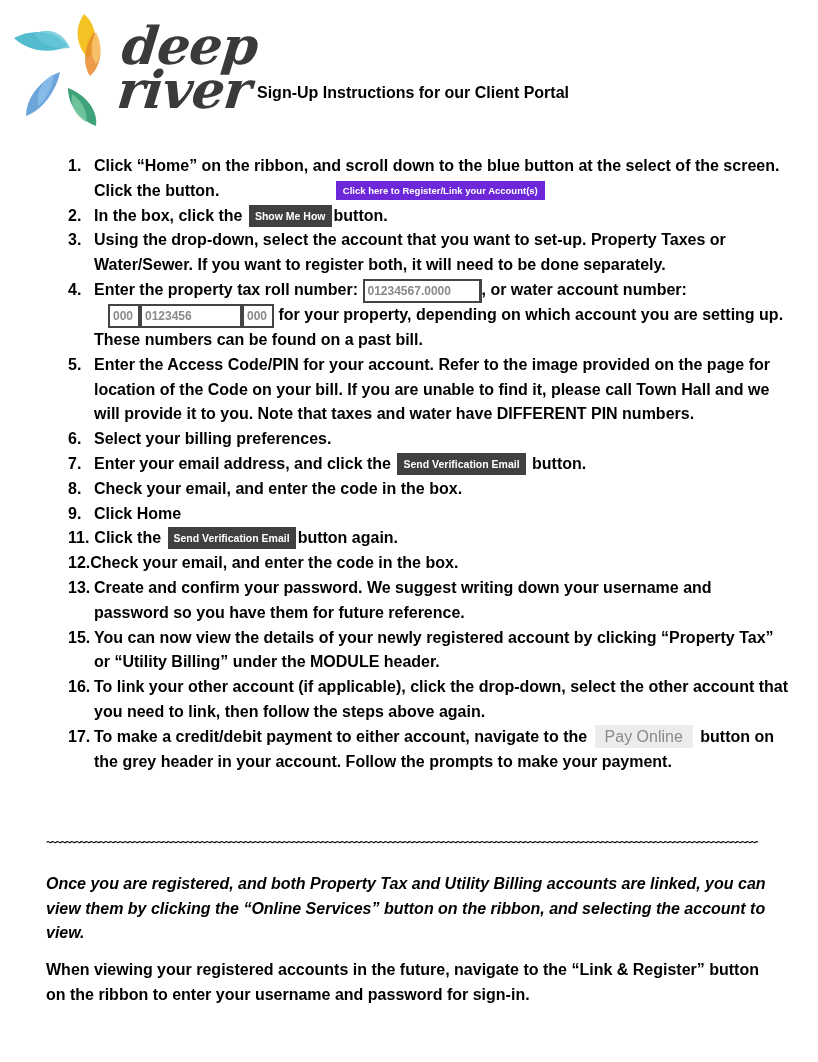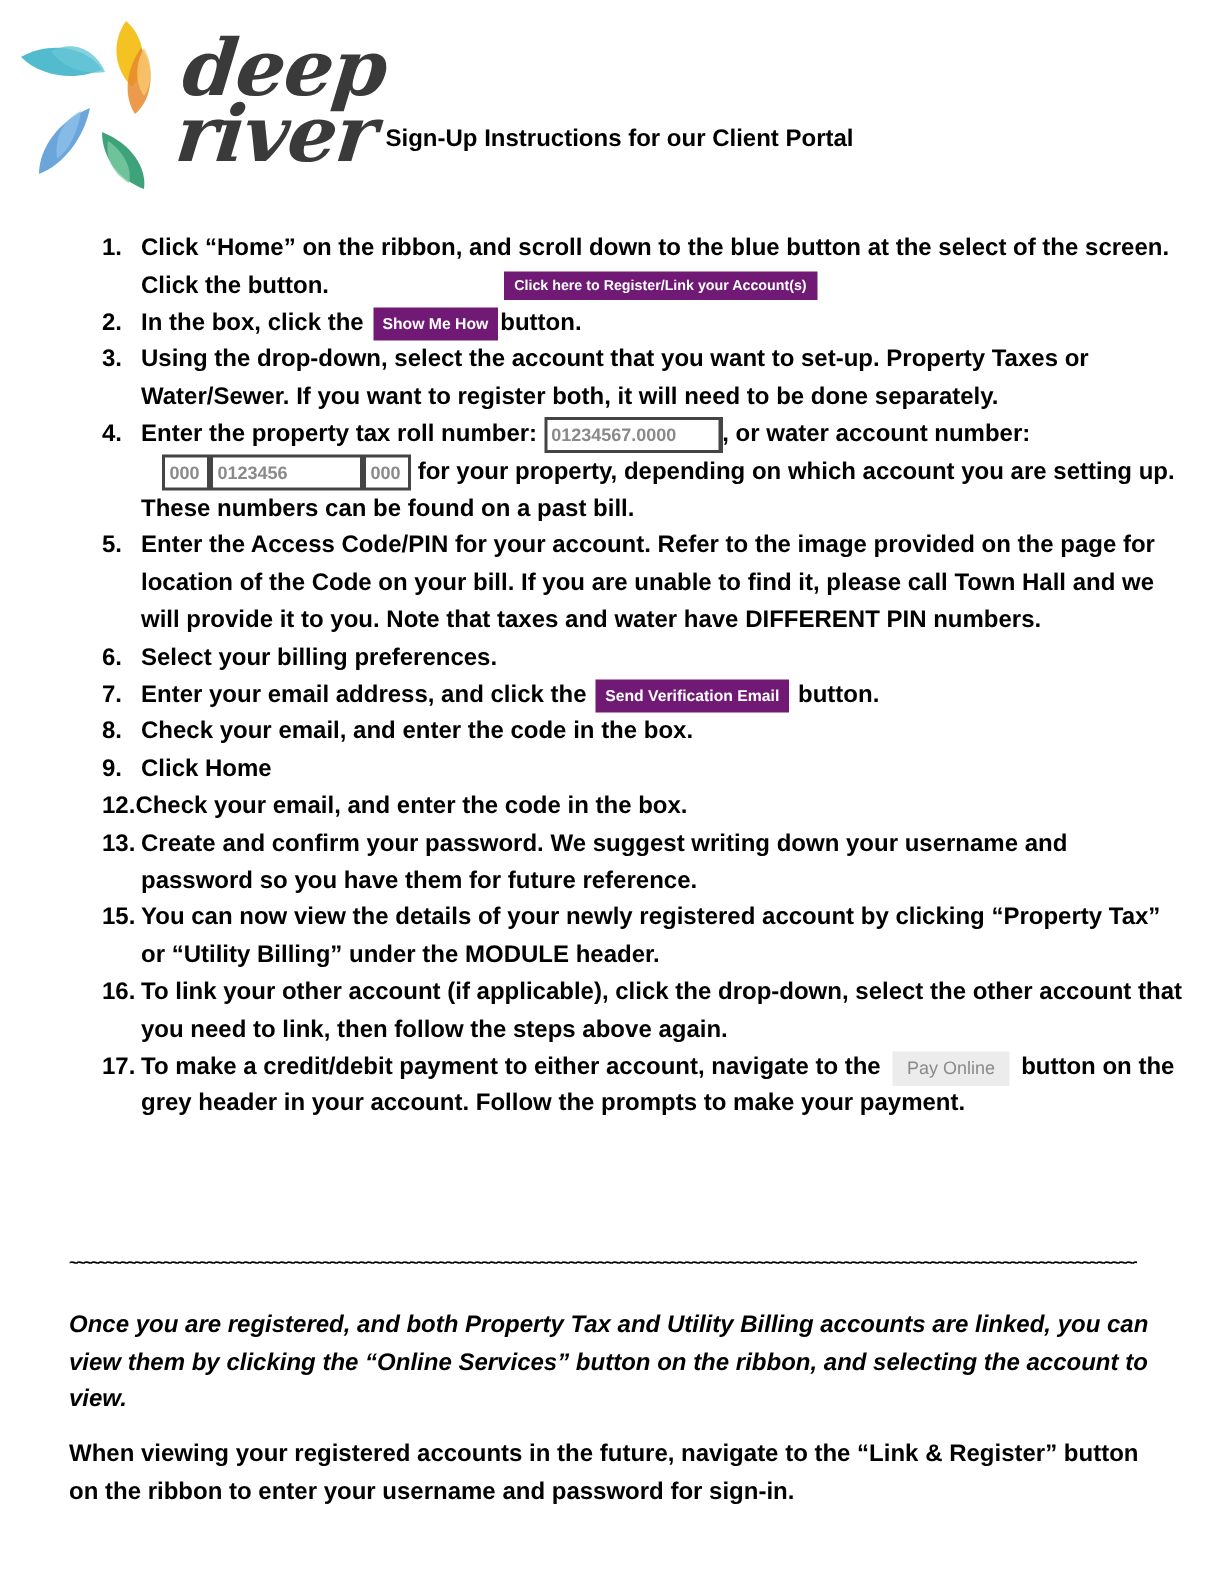--- a/index.html
+++ b/index.html
@@ -21,32 +21,32 @@
     font-size: 16px; font-weight: bold; white-space: nowrap;
   }
   .steps {
     position: absolute; left: 68px; top: 154px; width: 720px;
     font-size: 16px; font-weight: bold; line-height: 24.8px;
   }
   .step { display: flex; }
   .step .num { flex: 0 0 26px; white-space: nowrap; }
   .step .txt { flex: 1; }
   .ui-btn-blue {
-    display: inline-block; background: #701a75; color: #fff;
+    display: inline-block; background: #6d28d9; color: #fff;
     font-size: 9.5px; font-weight: bold; padding: 3px 7px; line-height: 13px;
     vertical-align: 2px; margin-left: 112px; text-align: right;
   }
   .ui-btn-grey {
-    display: inline-block; background: #701a75; color: #fff;
+    display: inline-block; background: #404040; color: #fff;
     font-size: 10.5px; font-weight: bold; padding: 3px 6px; line-height: 16px;
     vertical-align: 1px; margin: 0 2px;
   }
   .ui-btn-light {
     display: inline-block; background: #ececec; color: #8a8a8a;
-    font-size: 12px; font-weight: normal; padding: 0 10px; line-height: 23px;
+    font-size: 16px; font-weight: normal; padding: 0 10px; line-height: 23px;
     margin: 0 3px;
   }
   .ui-input {
     display: inline-block; border: 2px solid #444; background: #fff;
     color: #8a8a8a; font-size: 12px; font-weight: bold; line-height: 20px;
     padding: 0 3px; vertical-align: 0; height: 20px;
   }
   .ui-input.roll { width: 108px; border-right-width: 3px; }
   .ui-input.pre { width: 22px; }
   .ui-input.main { width: 92px; }
@@ -142,20 +142,27 @@
     <span class="num">8.</span>
     <span class="txt">Check your email, and enter the code in the box.</span>
   </div>
 
   <div class="step">
     <span class="num">9.</span>
     <span class="txt">Click Home</span>
   </div>
 
 
+  <div class="step">
+    <span class="num" style="flex:0 0 auto;margin-right:5px">11.</span>
+    <span class="txt">
+      <span>Click the</span>
+      <span class="ui-btn-grey">Send Verification Email</span><span>button again.</span>
+    </span>
+  </div>
 
   <div class="step">
     <span class="num" style="flex:0 0 auto">12.</span>
     <span class="txt">Check your email, and enter the code in the box.</span>
   </div>
 
   <div class="step">
     <span class="num">13.</span>
     <span class="txt">Create and confirm your password. We suggest writing down your username and password so you have them for future reference.</span>
   </div>

